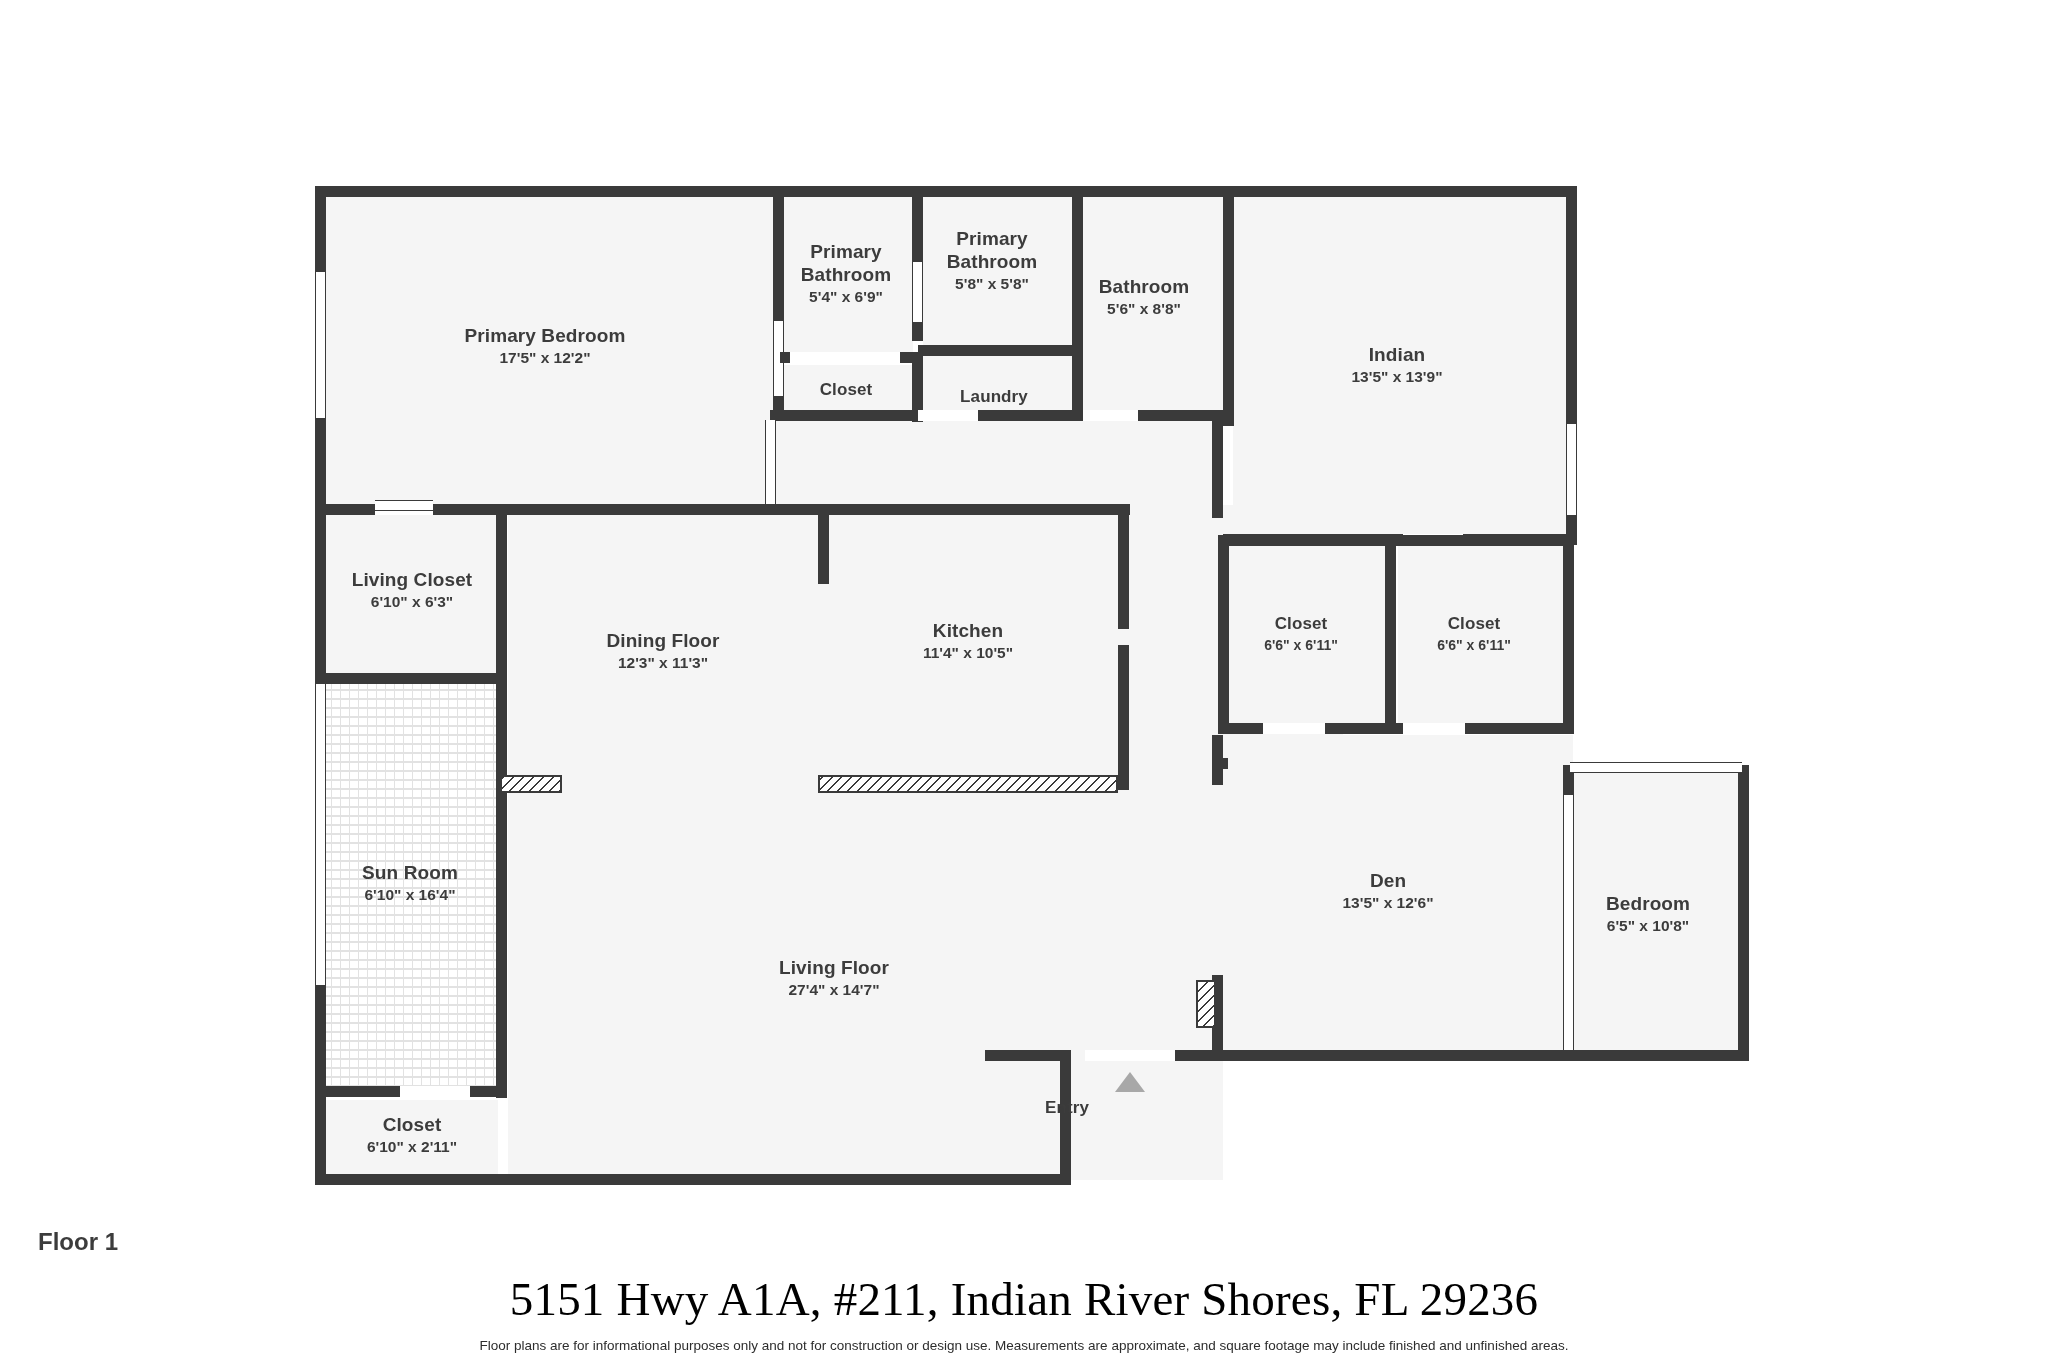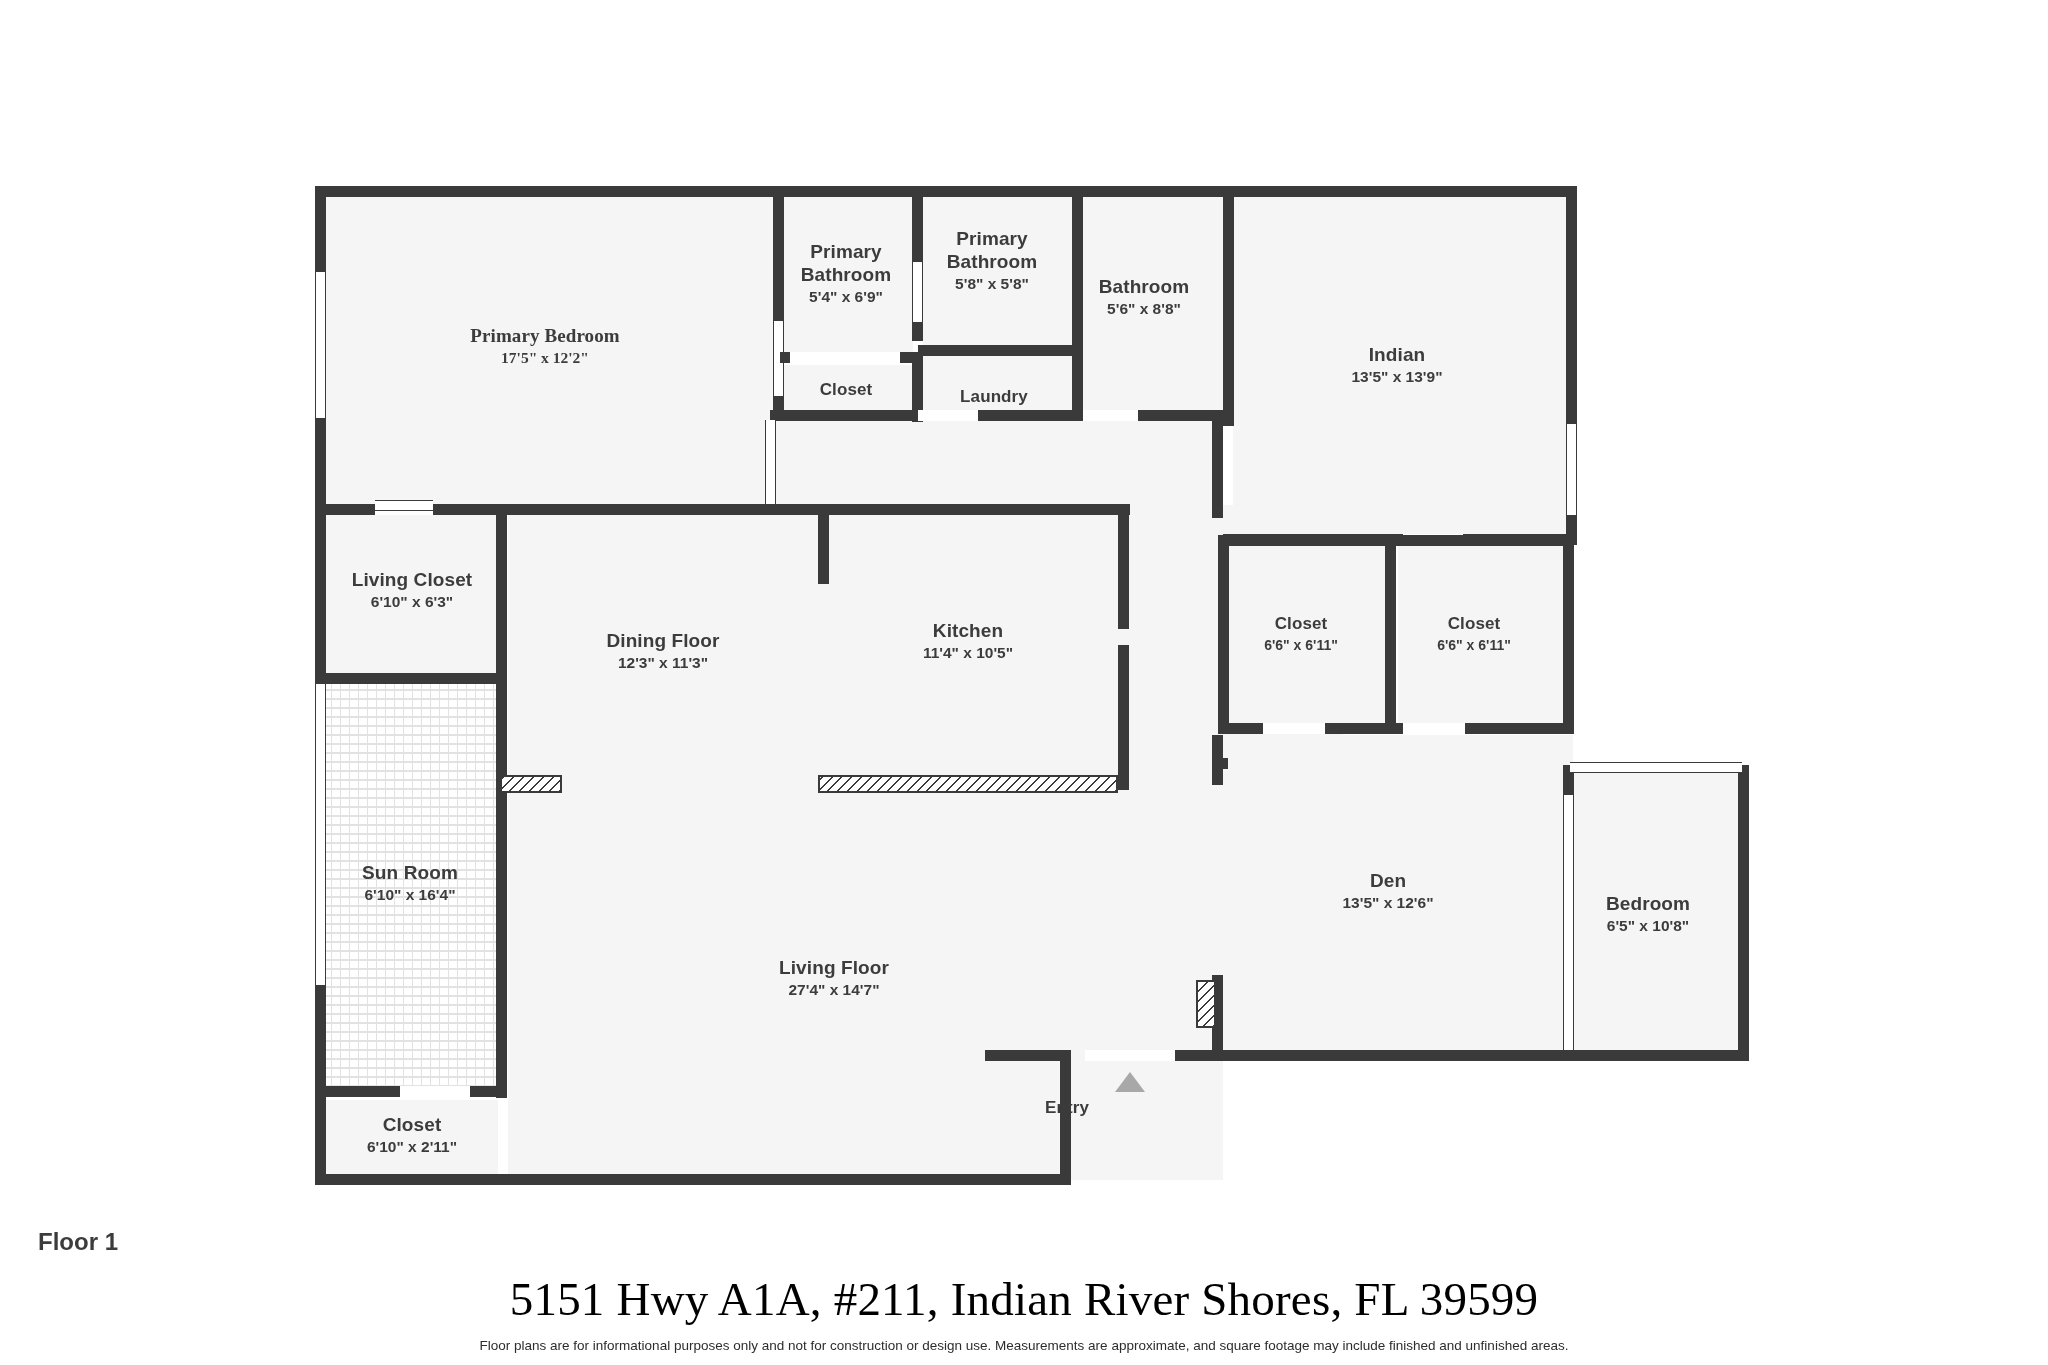--- a/index.html
+++ b/index.html
@@ -259,21 +259,21 @@
   <div class="wall" style="left:1465px; top:723px; width:109px; height:11px;"></div>
 
   <div class="wall" style="left:1218px; top:758px; width:10px; height:11px;"></div>
 
   <div class="winh" style="left:375px; top:500px; width:58px; height:11px;"></div>
 
   <div class="hatch" style="left:500px; top:775px; width:62px; height:18px;"></div>
   <div class="hatch" style="left:818px; top:775px; width:300px; height:18px;"></div>
   <div class="hatch" style="left:1196px; top:980px; width:20px; height:48px;"></div>
 
-  <div class="label" style="left:545px; top:324px;font-family:Liberation Serif, serif;">
+  <div class="label" style="left:545px; top:324px;">
     <span class="nm">Primary Bedroom</span>
     <span class="dim">17'5" x 12'2"</span>
   </div>
 
   <div class="label wrap" style="left:846px; top:240px; width:146px; margin-left:-0px;">
     <span class="nm">Primary Bathroom</span>
     <span class="dim">5'4" x 6'9"</span>
   </div>
 
   <div class="label wrap" style="left:992px; top:227px; width:146px;">
@@ -350,14 +350,14 @@
   </div>
 
   <div class="entry-arrow" style="left:1115px; top:1072px;"></div>
   <div class="label sm" style="left:1067px; top:1098px;">
     <span class="nm">Entry</span>
   </div>
 
 </div>
 
 <div class="floor-tag" style="left:38px; top:1228px;">Floor 1</div>
-<div class="addr" style="left:0; top:1272px;">5151 Hwy A1A, #211, Indian River Shores, FL 39599</div>
+<div class="addr" style="left:0; top:1272px;">5151 Hwy A1A, #211, Indian River Shores, FL 29236</div>
 <div class="disclaimer" style="left:0; top:1338px;">Floor plans are for informational purposes only and not for construction or design use. Measurements are approximate, and square footage may include finished and unfinished areas.</div>
 
 </body></html>

